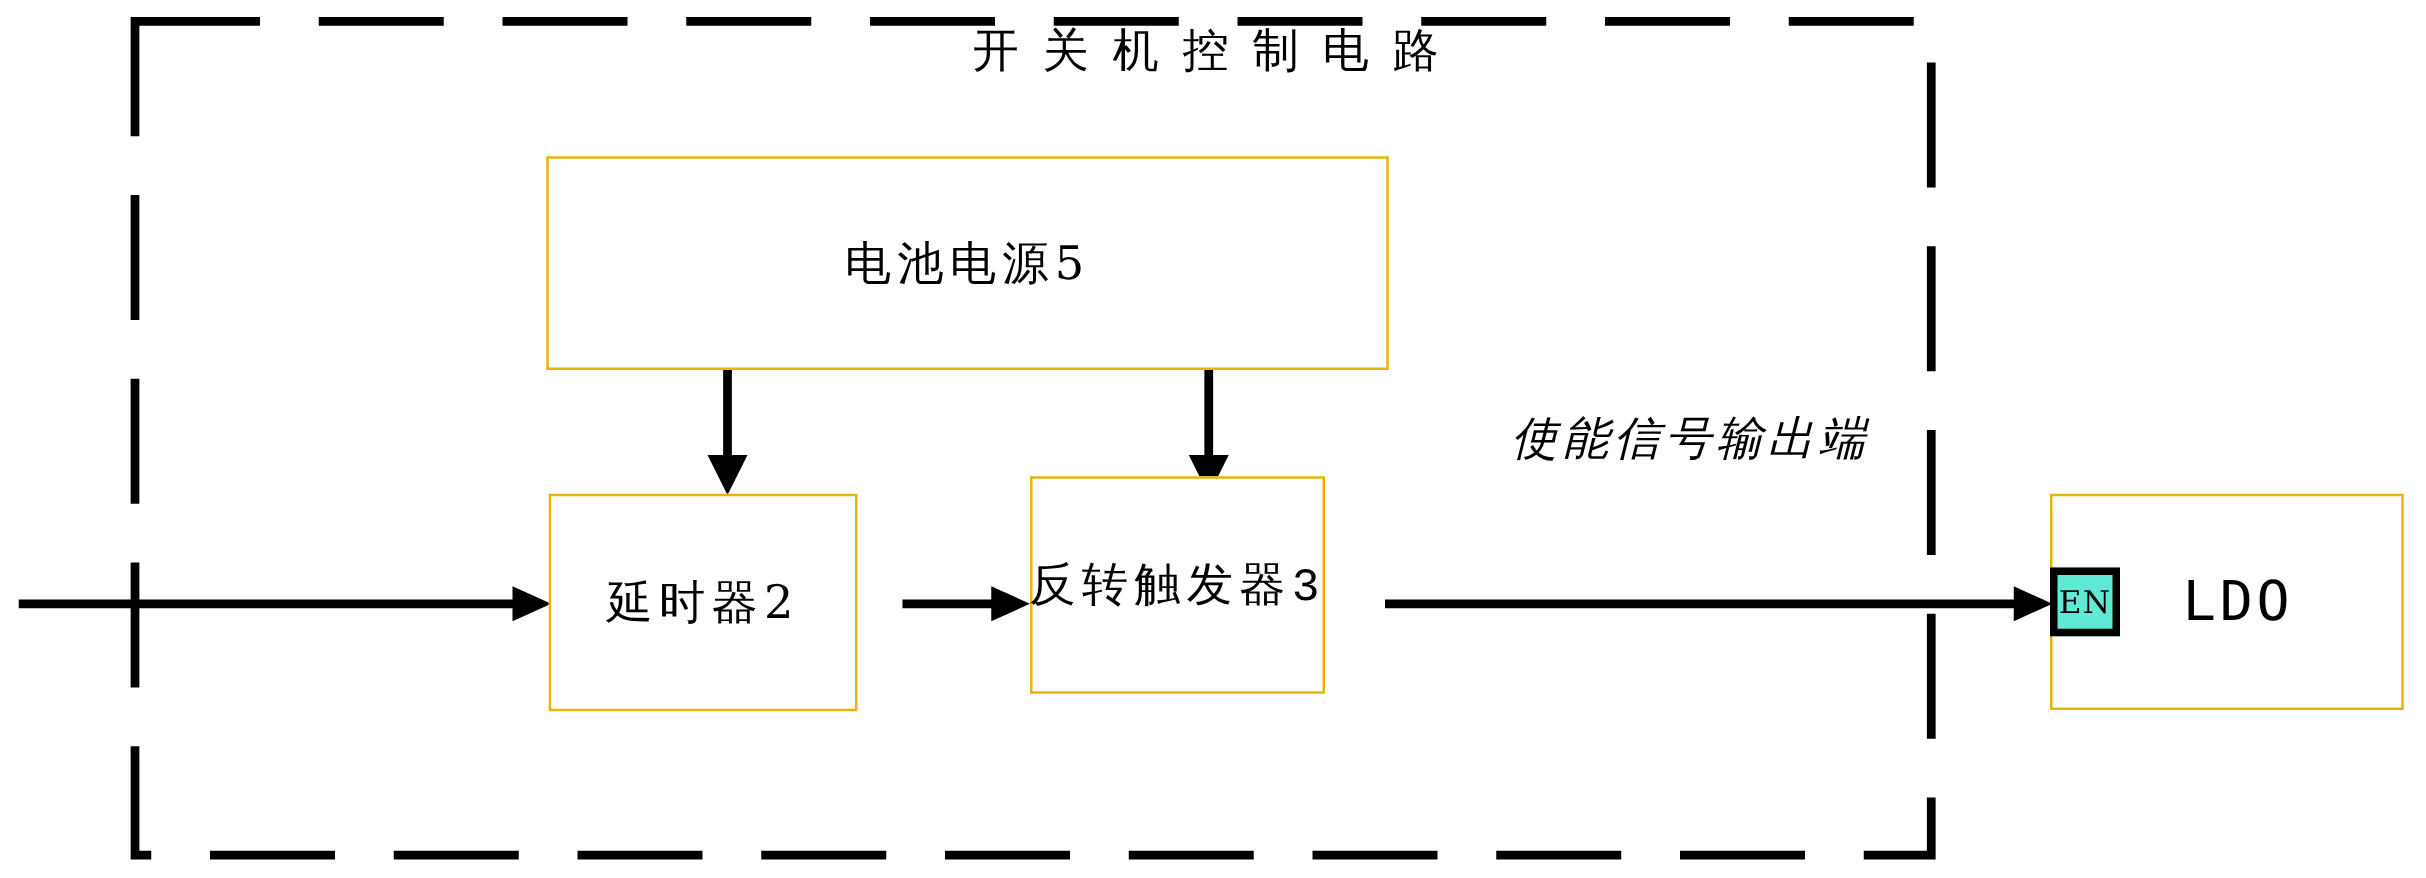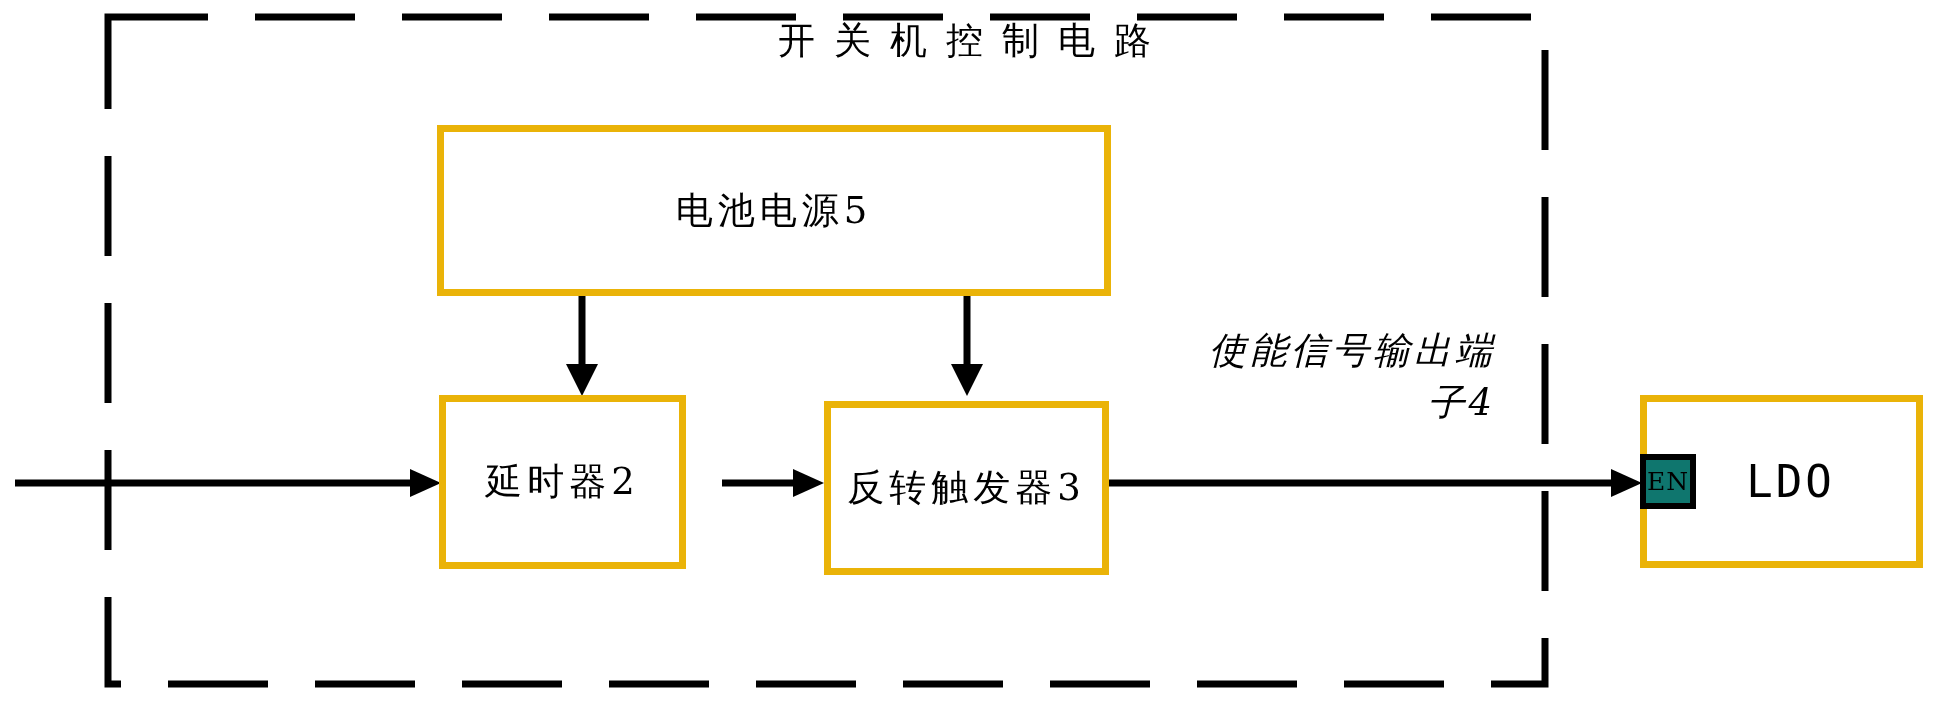--- a/index.html
+++ b/index.html
@@ -18,48 +18,48 @@
   }
   #wires {
     position: absolute;
     left: 0; top: 0;
     width: 1941px;
     height: 702px;
   }
   .block {
     position: absolute;
     box-sizing: border-box;
-    border: 7px solid #eab308;
+    border: 2px solid #eab308;
     background: #ffffff;
     display: flex;
     align-items: center;
     justify-content: center;
   }
   .block-label {
     font-size: 37px;
     letter-spacing: 5px;
     white-space: nowrap;
   }
   #battery-block { left: 437px; top: 125px; width: 674px; height: 171px; }
   #delay-block   { left: 439px; top: 395px; width: 247px; height: 174px; }
-  #trigger-block { left: 824px; top: 401px; width: 285px; height: 174px; }
+  #trigger-block { left: 824px; top: 381px; width: 236px; height: 174px; font-family: Liberation Mono, monospace; }
   #ldo-block     { left: 1640px; top: 395px; width: 283px; height: 173px; }
   #ldo-block .block-label {
     font-family: "DejaVu Sans Mono", "Liberation Mono", monospace;
     font-size: 44px;
     letter-spacing: 3px;
     margin-left: 18px;
   }
   #en-pin-box {
     position: absolute;
     box-sizing: border-box;
     left: 1640px; top: 454px;
     width: 56px; height: 55px;
     border: 6px solid #000000;
-    background: #0f766e;
+    background: #5eead4;
     display: flex;
     align-items: center;
     justify-content: center;
     z-index: 2;
   }
   #en-pin-box .pin-label {
     font-size: 25px;
     letter-spacing: 1px;
   }
   .free-label {
@@ -141,16 +141,15 @@
     <span class="block-label">LDO</span>
   </div>
 
   <div id="en-pin-box">
     <span class="pin-label">EN</span>
   </div>
 
 
   <div id="output-terminal-label" class="free-label">
     <div>使能信号输出端</div>
-    <div>子4</div>
   </div>
 
 </div>
 
 </body></html>

